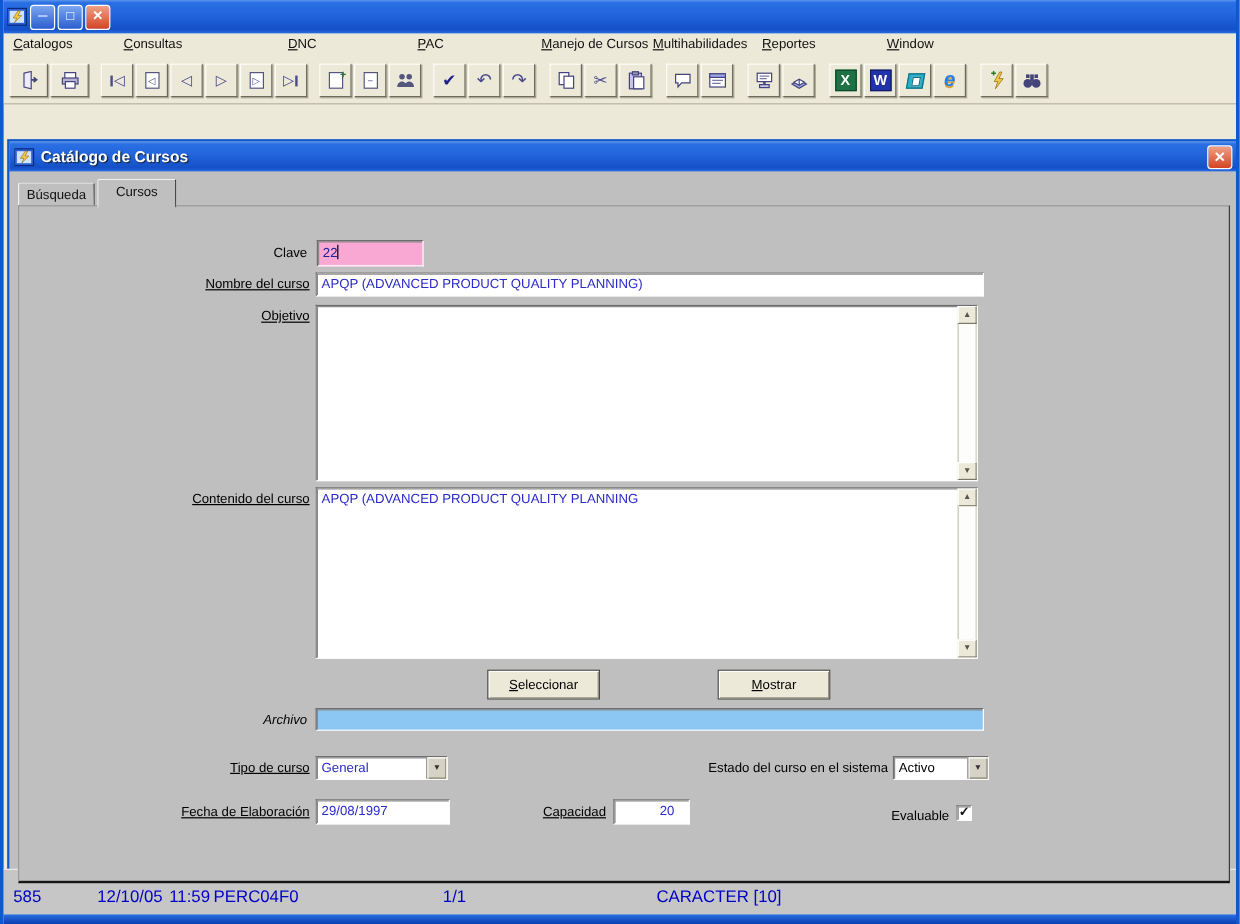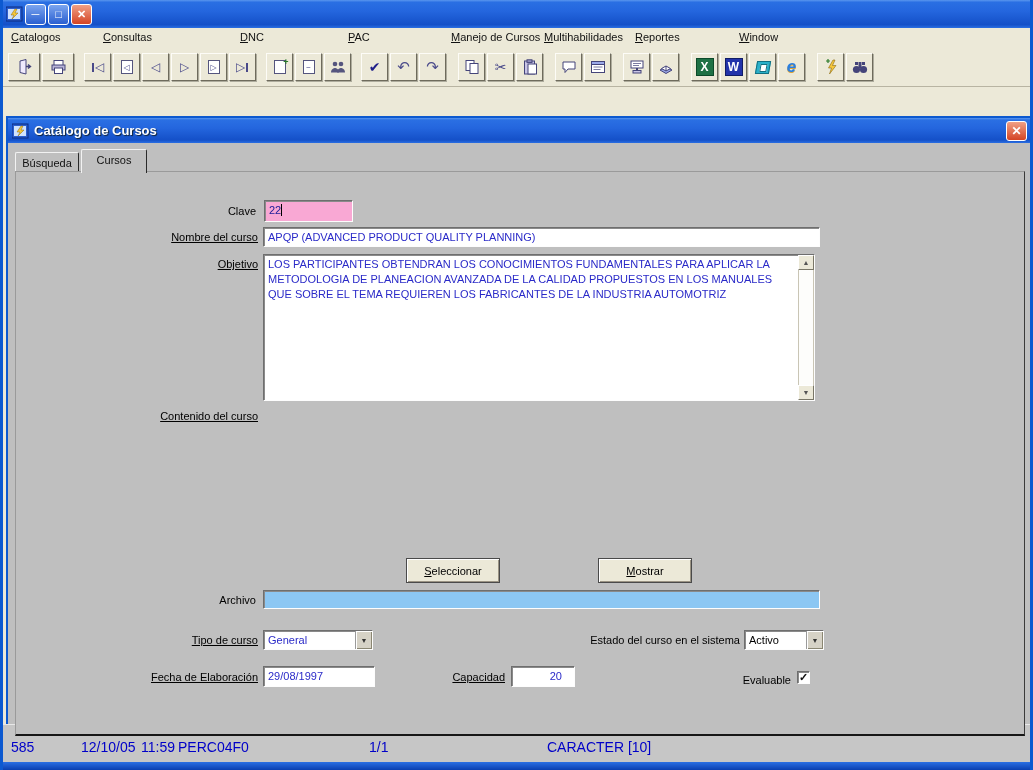--- a/index.html
+++ b/index.html
@@ -309,34 +309,41 @@
           <span>22</span><span class="caret"></span>
         </div>
 
         <div class="lbl u" style="left:40px;top:59px;width:202px;">Nombre del curso</div>
         <div class="field" style="left:247px;top:55px;width:557px;height:20px;">
           <span>APQP (ADVANCED PRODUCT QUALITY PLANNING)</span>
         </div>
 
         <div class="lbl u" style="left:120px;top:86px;width:122px;">Objetivo</div>
         <div class="tarea" style="left:247px;top:82px;width:552px;height:147px;padding-right:20px;">
-          <span>LOS PARTICIPANTES OBTENDRAN LOS CONOCIMIENTOS FUNDAMENTALES PARA APLICAR LA METODOLOGIA DE PLANEACION AVANZADA DE LA CALIDAD PROPUESTOS EN LOS MANUALES QUE SOBRE EL TEMA REQUIEREN LOS FABRICANTES DE LA INDUSTRIA AUTOMOTRIZ</span>
           <div class="sbar">
             <div class="sbtn">▲</div>
             <div class="sthumb"></div>
             <div class="sbtn">▼</div>
           </div>
         </div>
 
         <div class="lbl u" style="left:82px;top:238px;width:160px;">Contenido del curso</div>
+        <div class="tarea" style="left:247px;top:234px;width:552px;height:143px;padding-right:20px;">
+          <span>APQP (ADVANCED PRODUCT QUALITY PLANNING</span>
+          <div class="sbar">
+            <div class="sbtn">▲</div>
+            <div class="sthumb"></div>
+            <div class="sbtn">▼</div>
+          </div>
+        </div>
 
         <div class="btn" style="left:390px;top:386px;width:94px;height:25px;"><u>S</u>eleccionar</div>
         <div class="btn" style="left:582px;top:386px;width:94px;height:25px;"><u>M</u>ostrar</div>
 
-        <div class="lbl" style="left:140px;top:422px;width:100px;">Archivo</div>
+        <div class="lbl" style="left:140px;top:422px;width:100px;font-style:italic;">Archivo</div>
         <div class="field" style="left:247px;top:418px;width:557px;height:19px;background:#8cc7f3;">
           <span></span>
         </div>
 
         <div class="lbl u" style="left:90px;top:462px;width:152px;">Tipo de curso</div>
         <div class="combo" style="left:247px;top:458px;width:110px;height:20px;">
           <span class="val blue">General</span>
           <span class="dd">▼</span>
         </div>
 

